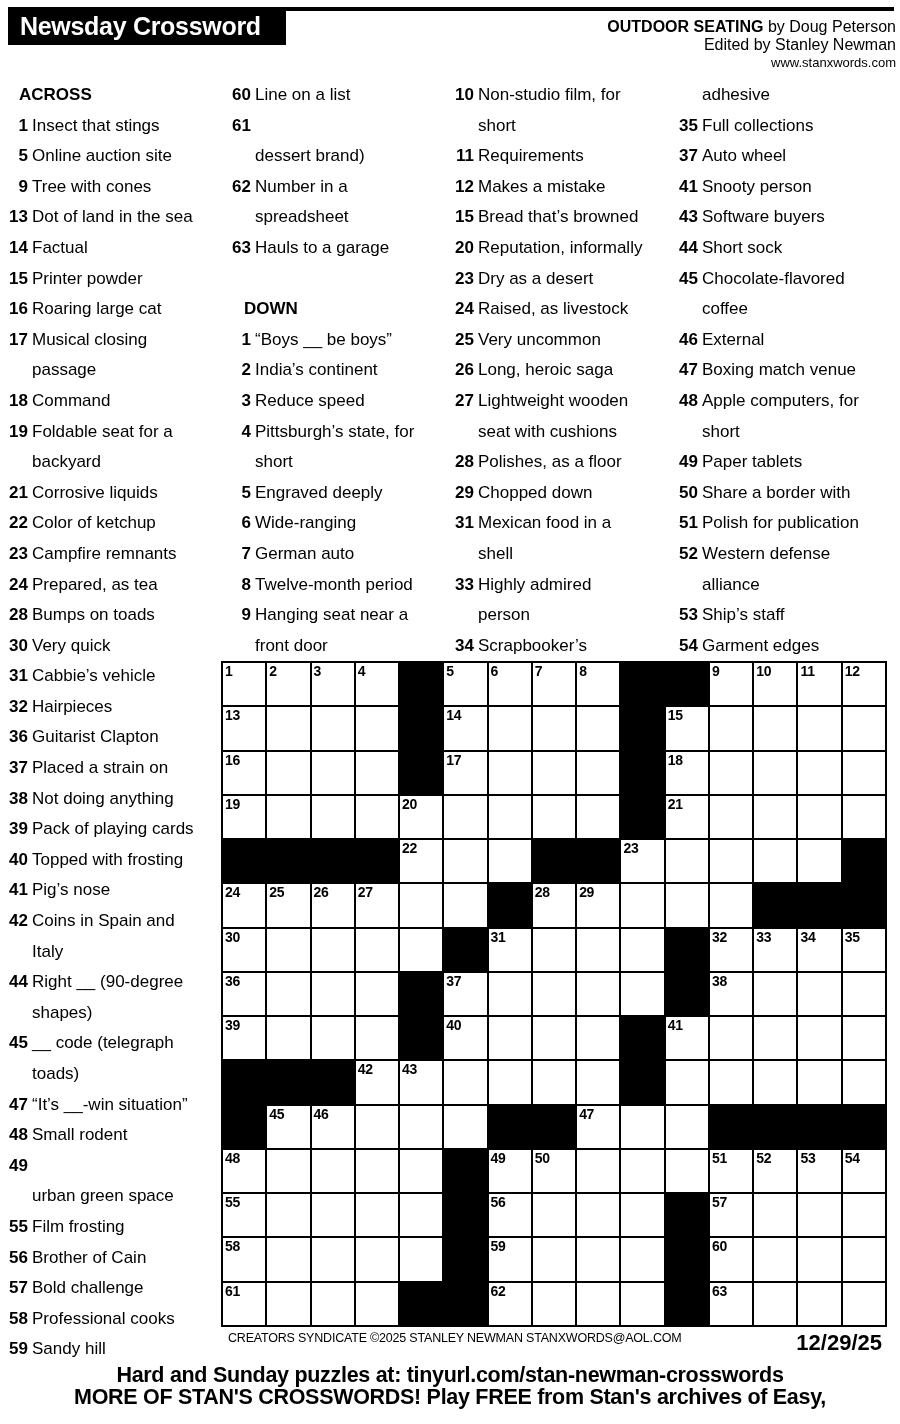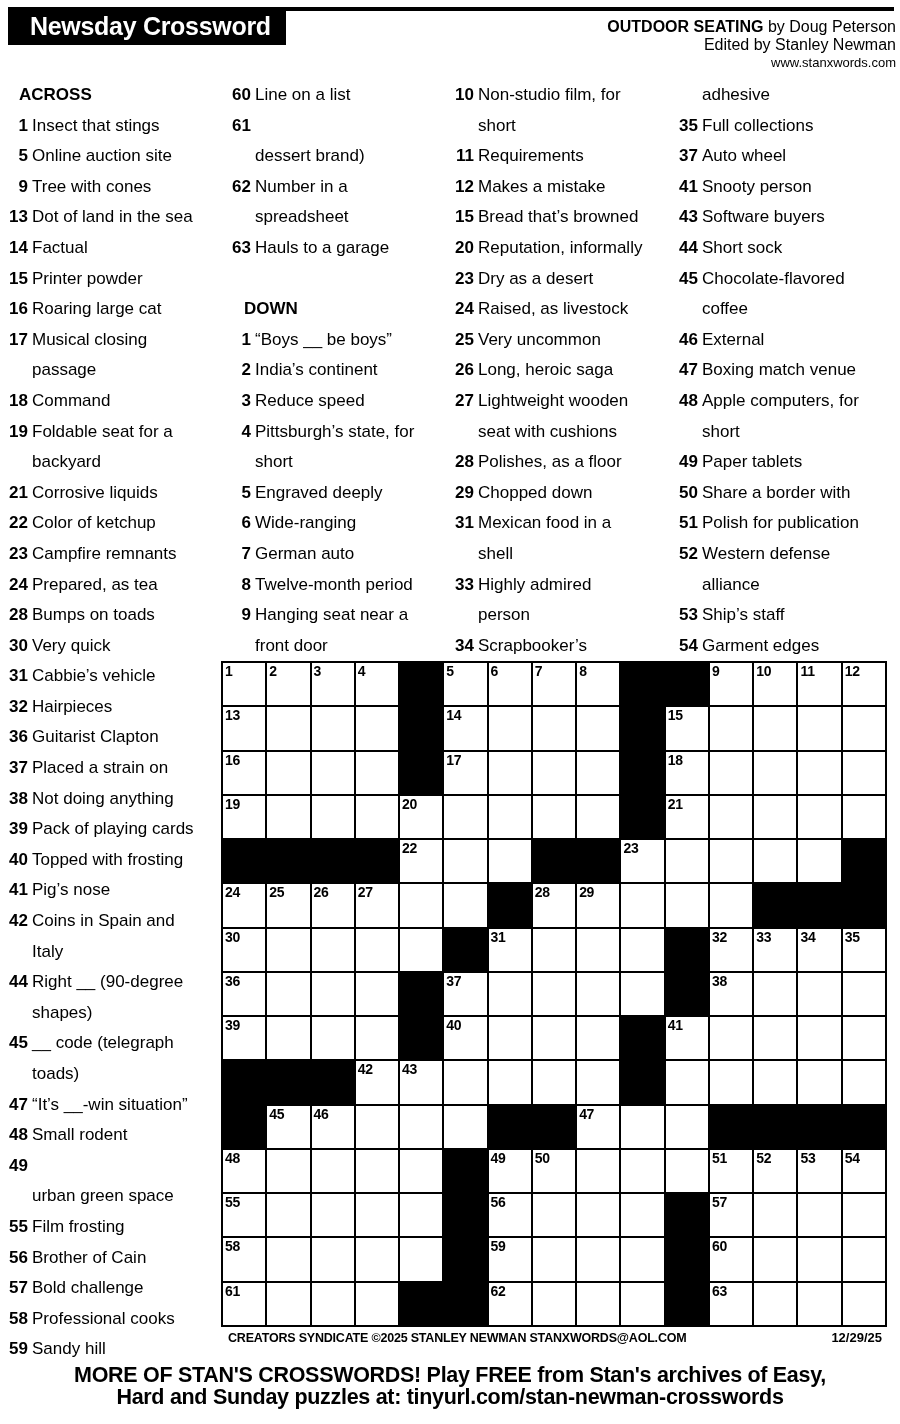--- a/index.html
+++ b/index.html
@@ -6,21 +6,21 @@
     body {
       width: 900px; height: 1424px; position: relative; overflow: hidden;
       font-family: "Liberation Sans", sans-serif; color: #000;
     }
     .topbar {
       position: absolute; left: 8px; top: 7px; width: 886px; height: 4px; background: #000;
     }
     .title-box {
       position: absolute; left: 8px; top: 7px; width: 278px; height: 38px;
       background: #000; color: #fff; font-weight: bold; font-size: 25px;
-      line-height: 38px; padding-left: 22px; box-sizing: border-box;
+      line-height: 38px; padding-left: 12px; box-sizing: border-box;
       letter-spacing: -0.3px;
     }
     .byline {
       position: absolute; right: 4px; top: 18px; text-align: right;
       font-size: 16px; line-height: 18px;
     }
     .byline .theme { font-weight: bold; }
     .byline .site { font-size: 13px; line-height: 17px; }
 
     .col {
@@ -50,25 +50,25 @@
       background: #000; gap: 2px;
     }
     .cell { background: #fff; position: relative; }
     .cell.black { background: #000; }
     .cell .n {
       position: absolute; left: 2px; top: 1px; font-size: 14px; font-weight: bold;
       line-height: 14px; letter-spacing: -0.3px;
     }
 
     .credit {
-      position: absolute; left: 228px; top: 1331px; font-size: 12.5px; font-weight: bold;
+      position: absolute; left: 228px; top: 1331px; font-size: 12.5px; font-weight: normal;
       letter-spacing: -0.2px;
     }
     .date {
-      position: absolute; right: 18px; top: 1330px; font-size: 13px; font-weight: bold;
+      position: absolute; right: 18px; top: 1330px; font-size: 22px; font-weight: bold;
     }
     .promo {
       position: absolute; left: 0; width: 900px; top: 1364px; text-align: center;
       font-size: 21.5px; font-weight: bold; line-height: 22px; letter-spacing: -0.3px;
     }
   </style>
 </head>
 <body>
 
 <div class="topbar"></div>
@@ -767,15 +767,15 @@
       <span class="n">63</span>
     </div>
     <div class="cell"></div>
     <div class="cell"></div>
     <div class="cell"></div>
   </div>
 
 <div class="credit">CREATORS SYNDICATE ©2025 STANLEY NEWMAN STANXWORDS@AOL.COM</div>
 <div class="date">12/29/25</div>
 <div class="promo">
+  <div>Hard and Sunday puzzles at: tinyurl.com/stan-newman-crosswords</div>
   <div>MORE OF STAN'S CROSSWORDS! Play FREE from Stan's archives of Easy,</div>
-  <div>Hard and Sunday puzzles at: tinyurl.com/stan-newman-crosswords</div>
 </div>
 
 </body></html>

